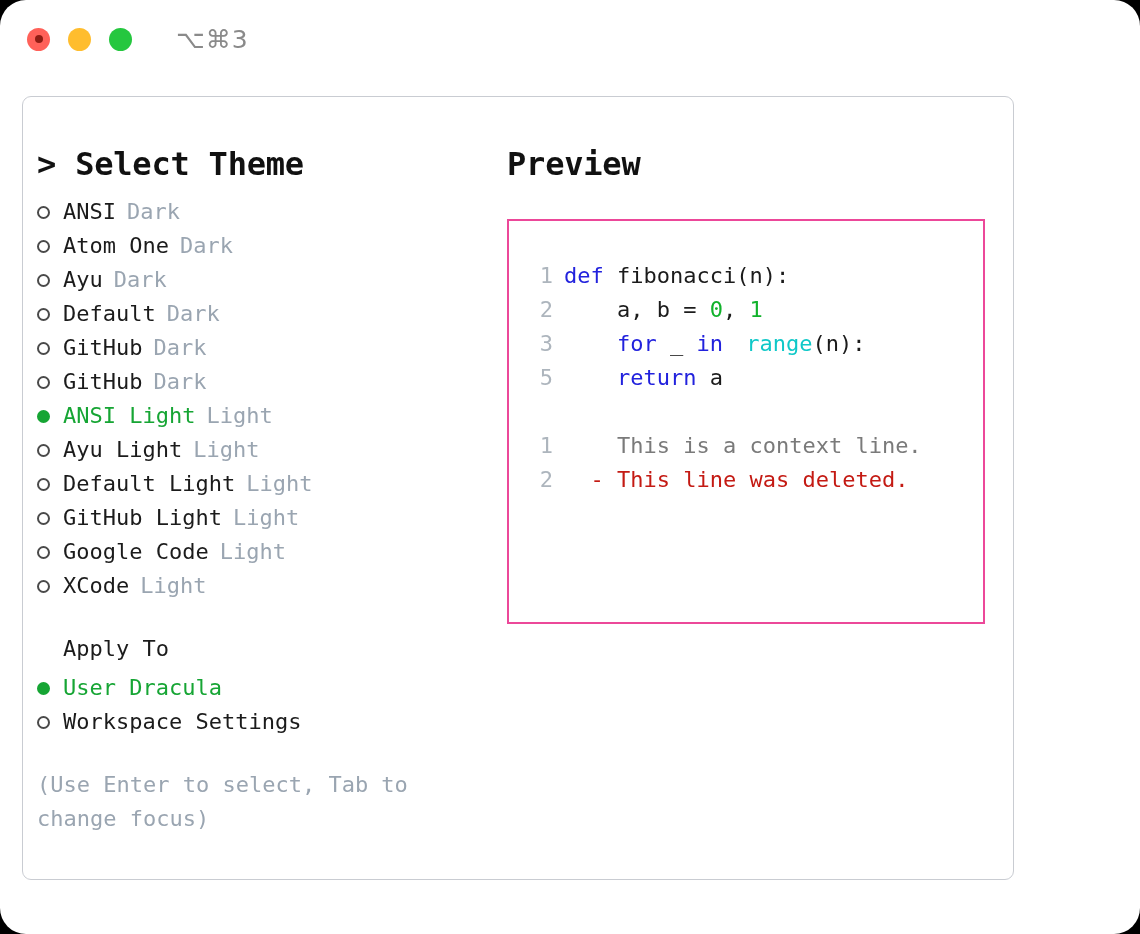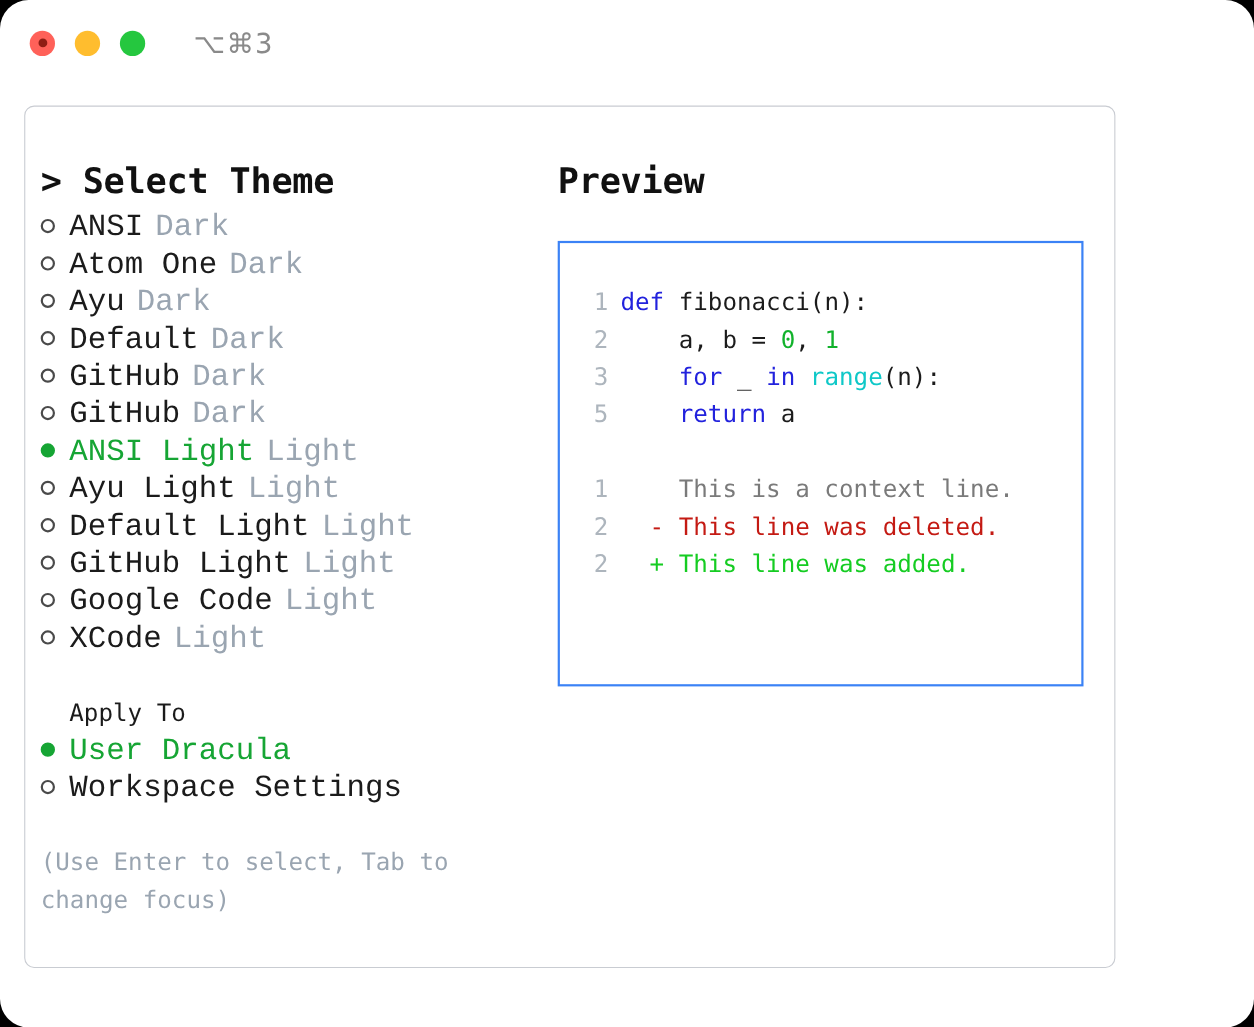--- a/index.html
+++ b/index.html
@@ -82,25 +82,24 @@
     font-weight: bold;
     color: #111111;
     letter-spacing: -0.2px;
     margin: 0 0 7px 0;
     white-space: pre;
   }
 
   .opt-list { margin: 0; padding: 0; list-style: none; }
   .opt {
     display: flex;
-    align-items: center;
+    align-items: flex-end;
     height: 34px;
-    font-size: 28px;
-    white-space: pre;
-    font-family: Liberation Mono, monospace;
+    font-size: 22px;
+    white-space: pre;
   }
   .marker {
     width: 26px;
     flex: none;
     display: inline-block;
     position: relative;
     top: -1px;
   }
   .marker i {
     display: inline-block;
@@ -130,40 +129,40 @@
     line-height: 34px;
     width: 400px;
     margin-top: 34px;
   }
 
   .preview-box {
     margin-top: 36px;
     margin-left: 0;
     width: 478px;
     height: 405px;
-    border: 2px solid #3b82f6;
+    border: 2px solid #ec4899;
     background: #ffffff;
     padding: 38px 0 0 18px;
   }
   .code-line {
     font-size: 22px;
     height: 34px;
     line-height: 34px;
     white-space: pre;
     color: #1b1b1b;
   }
   .ln {
     display: inline-block;
     width: 26px;
     color: #adb5bd;
     text-align: right;
     margin-right: 11px;
   }
   .kw  { color: #2222dd; }
-  .fn  { color: #0fc8c8; }
+  .fn  { color: #0fc8c8; margin-left: 10px; }
   .num { color: #11b22b; }
   .blank { height: 34px; }
   .diff-ctx { color: #7a7a7a; }
   .diff-del { color: #c41a13; }
   .diff-add { color: #15cc22; }
 </style>
 </head>
 <body>
 
 <div class="window">
@@ -217,20 +216,19 @@
           <div id="code-block">
               <div class="code-line"><span class="ln">1</span><span class="kw">def</span><span> fibonacci(n):</span></div>
               <div class="code-line"><span class="ln">2</span><span>    a, b = </span><span class="num">0</span><span>, </span><span class="num">1</span></div>
               <div class="code-line"><span class="ln">3</span><span>    </span><span class="kw">for</span><span> _ </span><span class="kw">in</span><span> </span><span class="fn">range</span><span>(n):</span></div>
               <div class="code-line"><span class="ln">5</span><span>    </span><span class="kw">return</span><span> a</span></div>
             </div>
           <div class="blank"></div>
           <div id="diff-block">
               <div class="code-line"><span class="ln">1</span><span class="diff-ctx">    This is a context line.</span></div>
               <div class="code-line"><span class="ln">2</span><span class="diff-del">  - This line was deleted.</span></div>
-              <div class="code-line"><span class="ln">2</span><span class="diff-add">  + This line was added.</span></div>
             </div>
         </div>
       </div>
 
     </div>
   </div>
 </div>
 
 </body></html>

